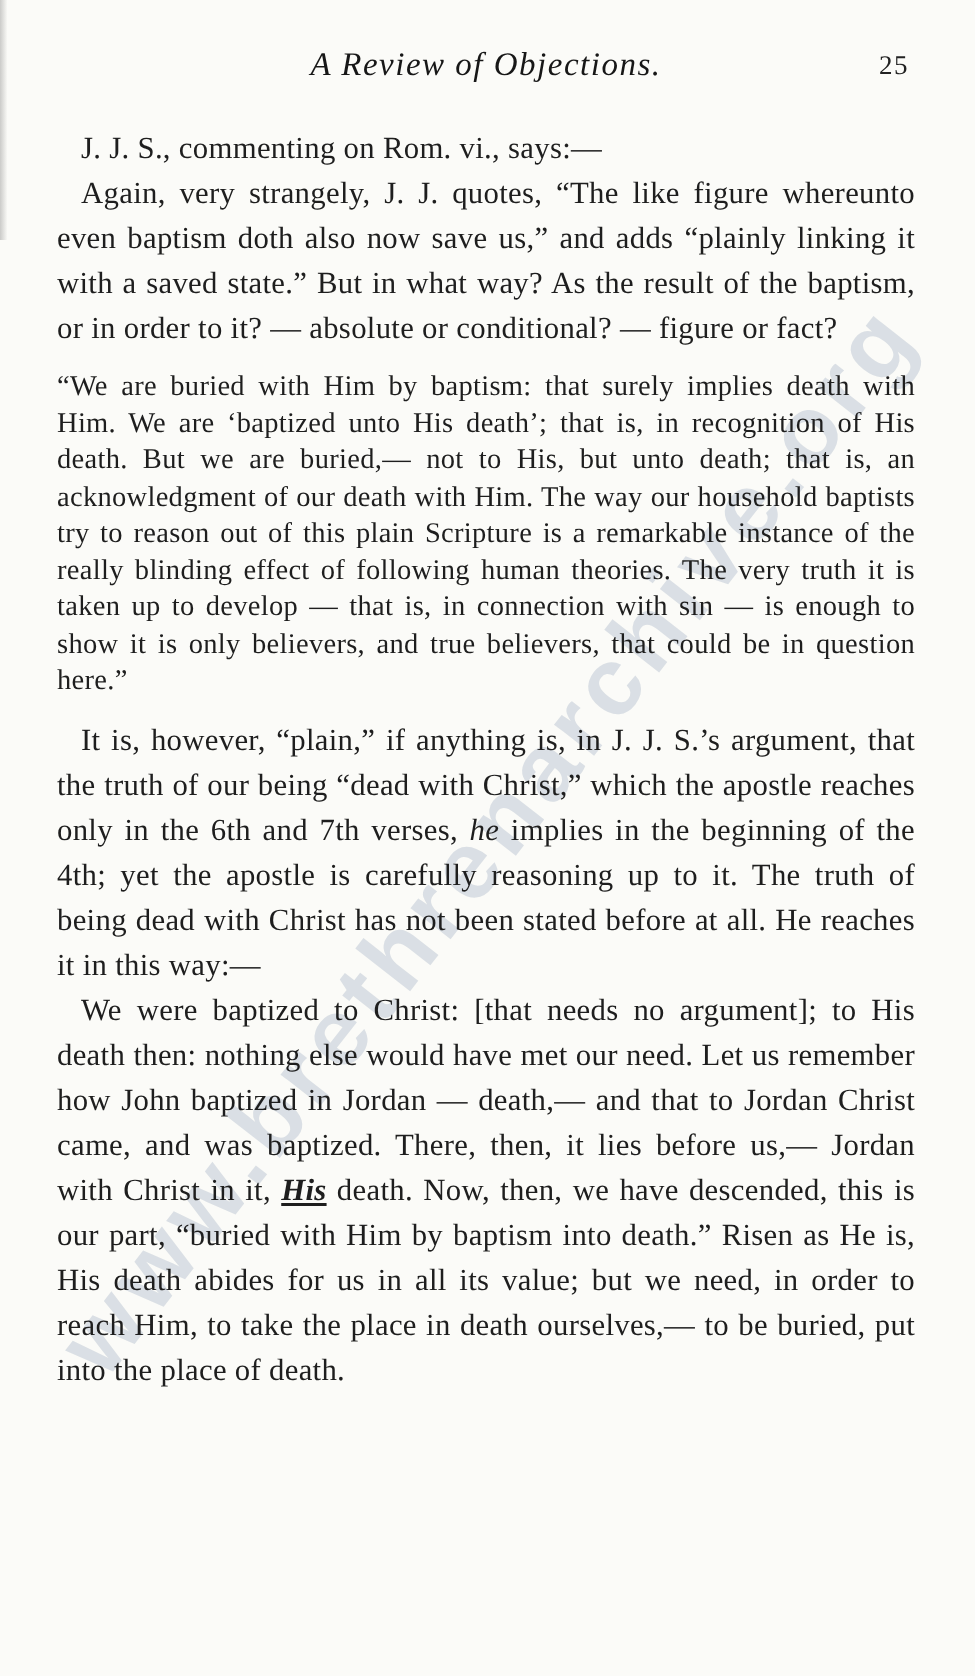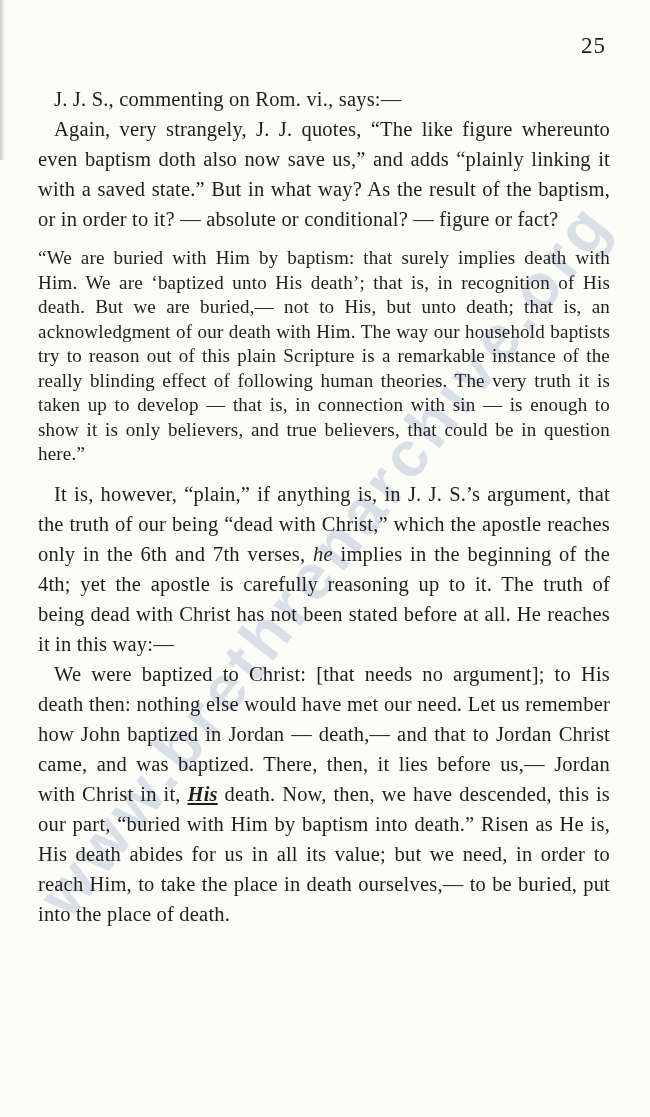--- a/index.html
+++ b/index.html
@@ -42,21 +42,21 @@
     text-align: center;
     font-style: italic;
     font-size: 22px;
     letter-spacing: 1px;
     color: #171717;
   }
   .page-number {
     position: absolute;
     right: 4px;
     top: 3px;
-    font-size: 23px;
+    font-size: 18px;
     letter-spacing: 1px;
     color: #222;
   }
   .watermark {
     position: absolute;
     left: -150px;
     top: 522px;
     width: 950px;
     text-align: center;
     transform: rotate(-52deg);
@@ -95,20 +95,21 @@
   .i { font-style: italic; }
   .bi { font-style: italic; font-weight: bold; text-decoration: underline; }
 </style>
 </head>
 <body>
 
 <div class="page">
   <div class="watermark">www.brethrenarchive.org</div>
 
   <div class="header">
+    <span class="running-title">A Review of Objections.</span>
     <span class="page-number">25</span>
   </div>
 
   <div class="content" id="content">
       <p class="body"><span class="n">J. J. S., commenting on Rom. vi., says:—</span></p>
       <p class="body"><span class="n">Again, very strangely, J. J. quotes, “The like figure whereunto even baptism doth also now save us,” and adds “plainly linking it with a saved state.”  But in what way?  As the result of the baptism, or in order to it? — absolute or conditional? — figure or fact?</span></p>
       <p class="quote"><span class="n">“We are buried with Him by baptism: that surely implies death with Him.  We are ‘baptized unto His death’; that is, in recognition of His death.  But we are buried,— not to His, but unto death; that is, an acknowledgment of our death with Him.  The way our household baptists try to reason out of this plain Scripture is a remarkable instance of the really blinding effect of following human theories.  The very truth it is taken up to develop — that is, in connection with sin — is enough to show it is only believers, and true believers, that could be in question here.”</span></p>
       <p class="body"><span class="n">It is, however, “plain,” if anything is, in J. J. S.’s argument, that the truth of our being “dead with Christ,” which the apostle reaches only in the 6th and 7th verses, </span><span class="i">he</span><span class="n"> implies in the beginning of the 4th; yet the apostle is carefully reasoning up to it.  The truth of being dead with Christ has not been stated before at all.  He reaches it in this way:—</span></p>
       <p class="body"><span class="n">We were baptized to Christ: [that needs no argument]; to His death then: nothing else would have met our need.  Let us remember how John baptized in Jordan — death,— and that to Jordan Christ came, and was baptized.  There, then, it lies before us,— Jordan with Christ in it, </span><span class="bi">His</span><span class="n"> death.  Now, then, we have descended, this is our part, “buried with Him by baptism into death.”  Risen as He is, His death abides for us in all its value; but we need, in order to reach Him, to take the place in death ourselves,— to be buried, put into the place of death.</span></p>
     </div>

